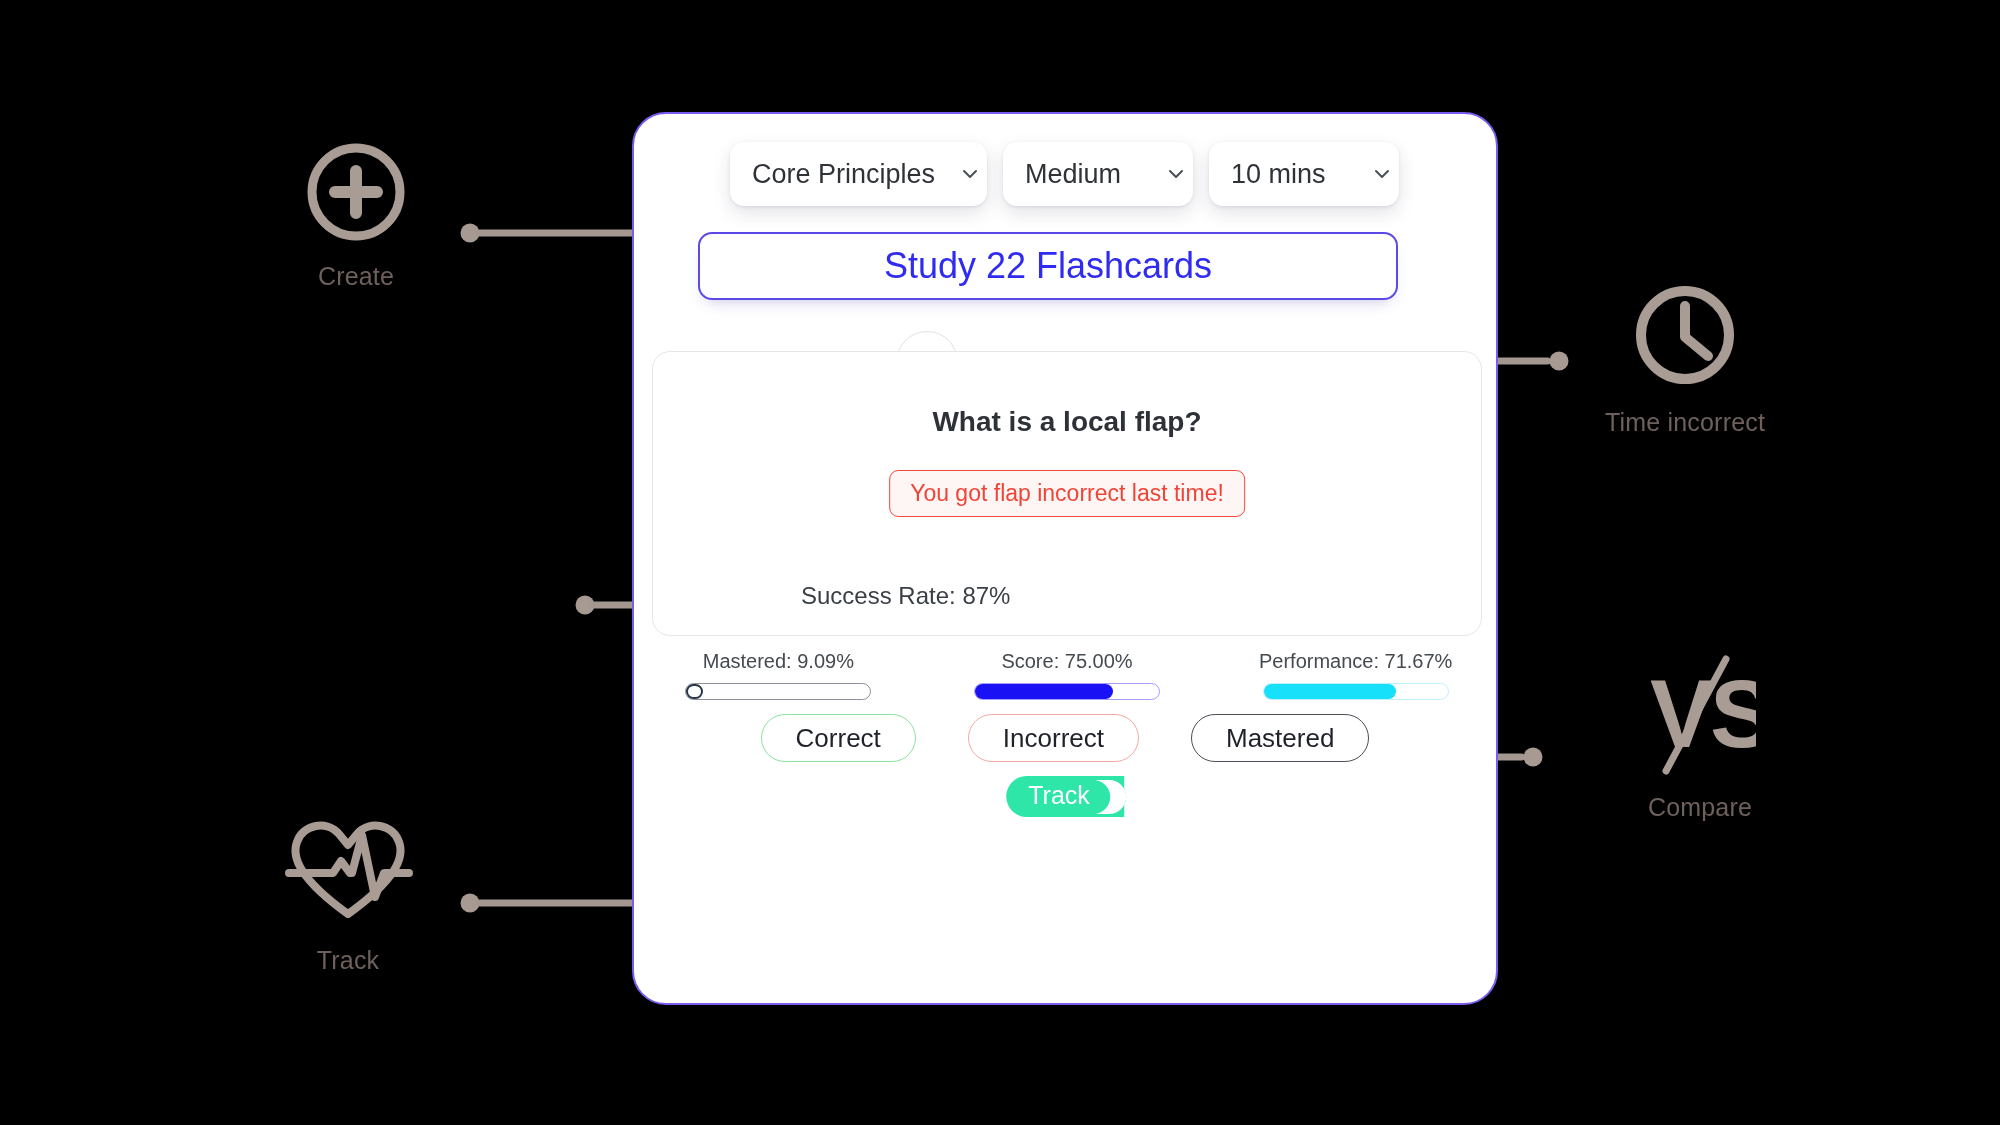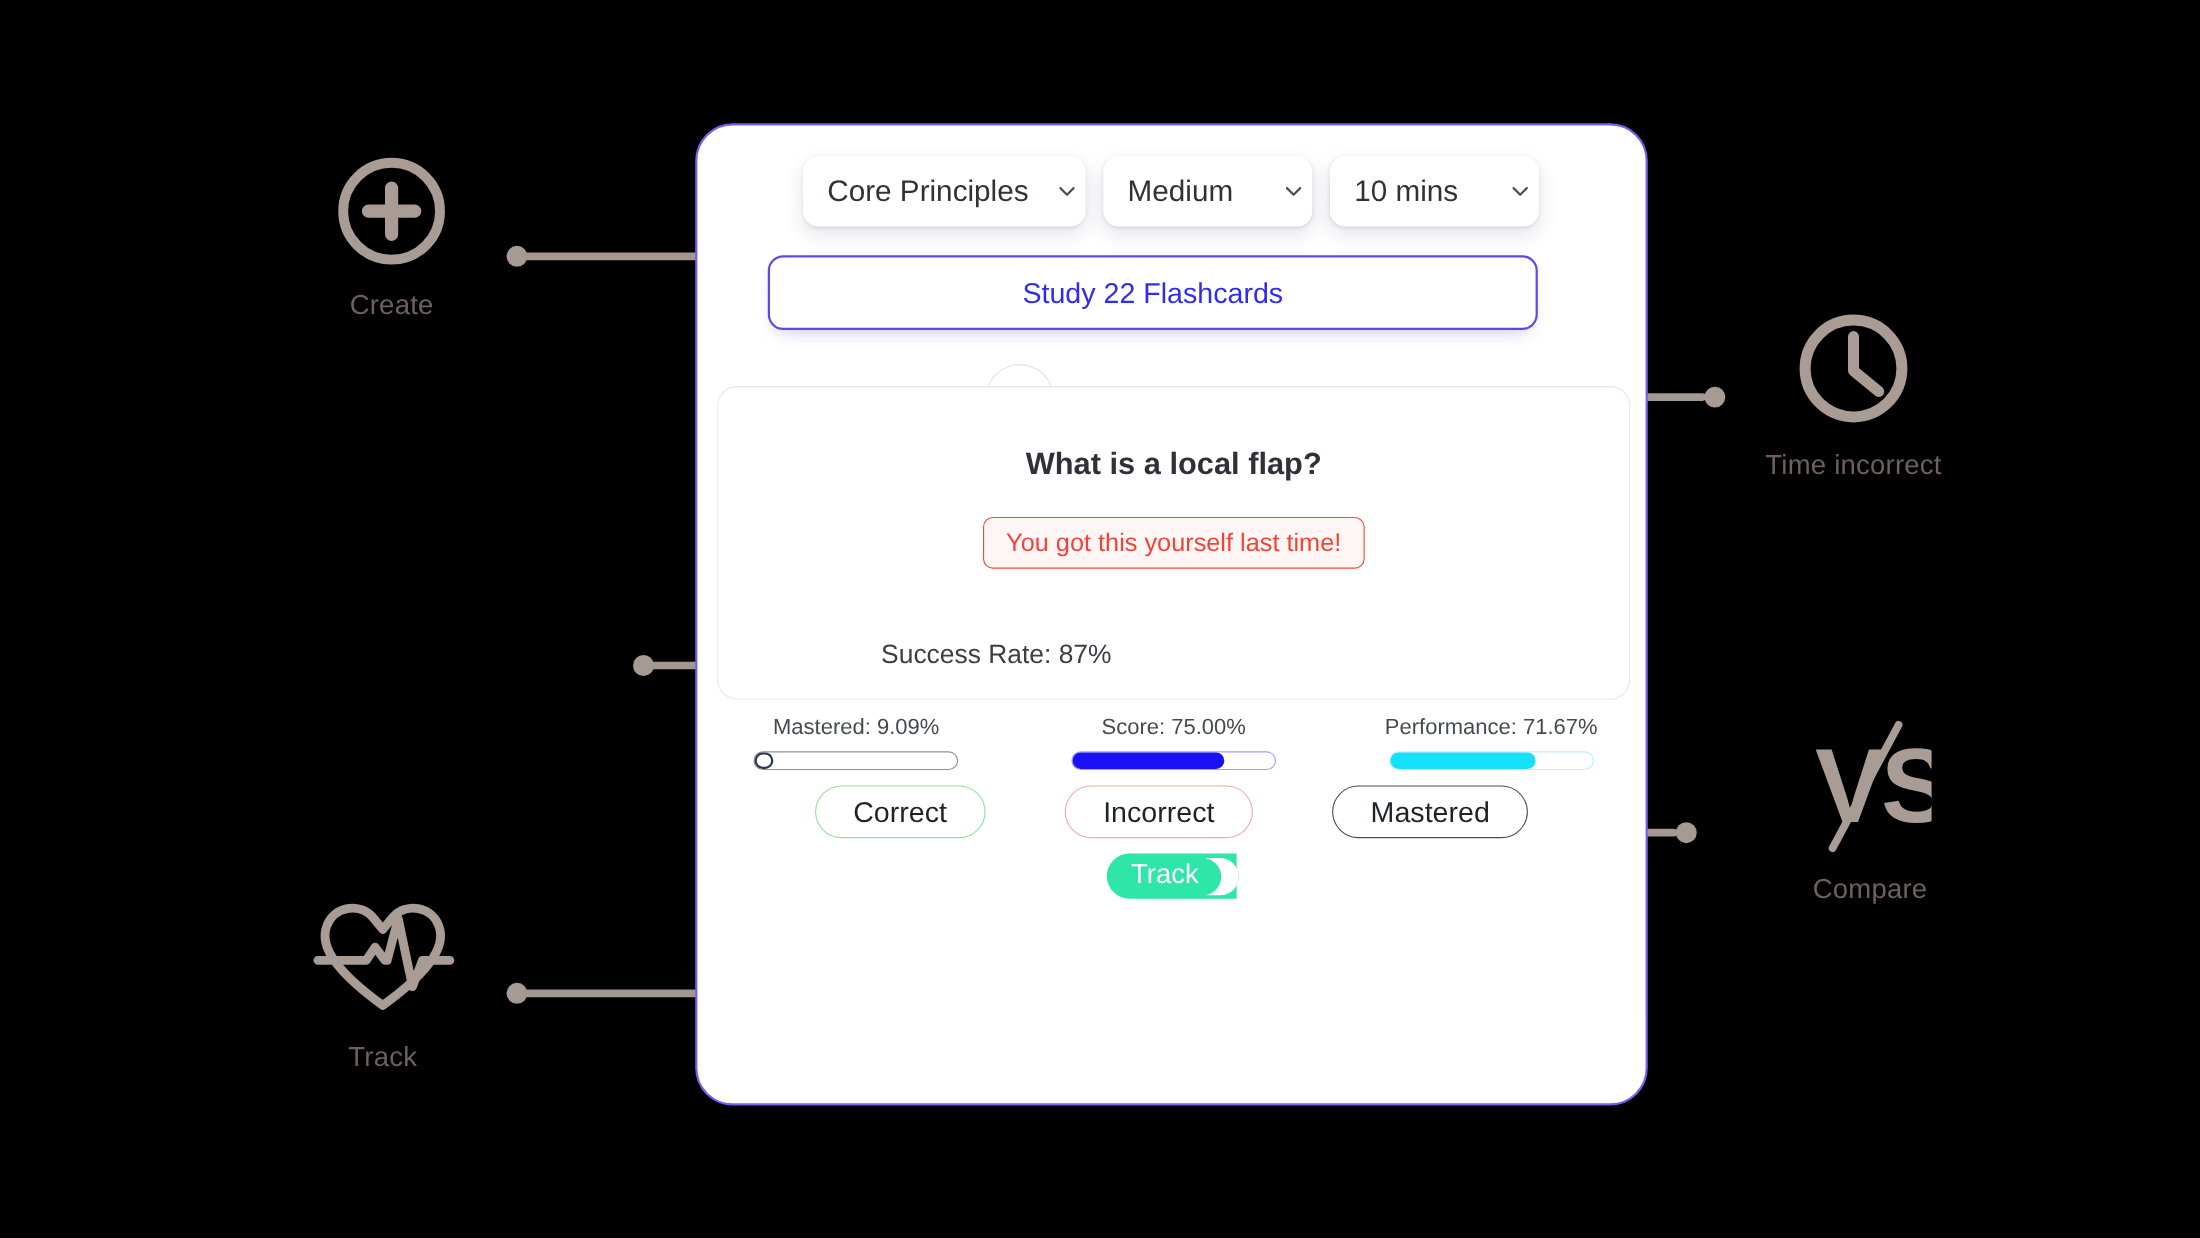--- a/index.html
+++ b/index.html
@@ -57,21 +57,21 @@
   .chev svg { display:block; }
 
   .study-btn {
     position: absolute; left: 64px; top: 118px;
     width: 700px; height: 68px;
     border: 2px solid #5b4ae8; border-radius: 14px;
     background: #fff;
     display:flex; align-items:center; justify-content:center;
     box-shadow: 0 8px 16px -8px rgba(60,40,160,.30);
   }
-  .study-btn span { font-size: 26px; color: #2f2bf0; }
+  .study-btn span { font-size: 36px; color: #2f2bf0; }
 
   .timer {
     position:absolute; left: 262px; top: 217px;
     width: 62px; height: 62px; border-radius: 50%;
     border: 1px solid #e2e2e6; background:#fff;
     display:flex; align-items:center; justify-content:center;
   }
   .timer span { font-size: 27px; color: #34383d; }
 
   .flashcard {
@@ -103,21 +103,21 @@
   .bar-fill { position:absolute; left:0; top:0; bottom:0; border-radius: 9px; }
   .bar-mastered .bar-track { border:1.5px solid #8e9199; }
   .bar-mastered .bar-fill { background:#ffffff; border:2.5px solid #27364a; }
   .bar-score .bar-track { border:1.5px solid #a79dfb; }
   .bar-score .bar-fill { background:#1a12f5; }
   .bar-perf .bar-track { border:1.5px solid #bdf0ff; }
   .bar-perf .bar-fill { background:#17e0fb; }
 
   .actions {
     position:absolute; left:0; right:0; top: 600px;
-    display:flex; justify-content:center; gap: 72px;
+    display:flex; justify-content:center; gap: 52px;
   }
   .act {
     height: 48px; padding: 0 34px; border-radius: 24px;
     background:#fff; display:flex; align-items:center; justify-content:center;
     font-size: 26px; color:#1f2228; white-space:nowrap;
   }
   .act-correct { border: 1.5px solid #8ce3a0; }
   .act-incorrect { border: 1.5px solid #f6a9a2; }
   .act-mastered { border: 1.5px solid #4a4e55; }
 
@@ -244,21 +244,21 @@
     <div class="study-btn">
       <span>Study 22 Flashcards</span>
     </div>
 
     <div class="timer">
       <span>9:18</span>
     </div>
 
     <div class="flashcard">
       <div class="q-text">What is a local flap?</div>
-      <div class="warn">You got this yourself last time!</div>
+      <div class="warn">You got flap incorrect last time!</div>
       <div class="success">Success Rate: 87%</div>
     </div>
 
     <div class="bars">
       <div class="bar-col bar-mastered">
         <div class="bar-label">Mastered: 9.09%</div>
         <div class="bar-track">
           <div class="bar-fill" style="width: 9.09%;"></div>
         </div>
       </div>

